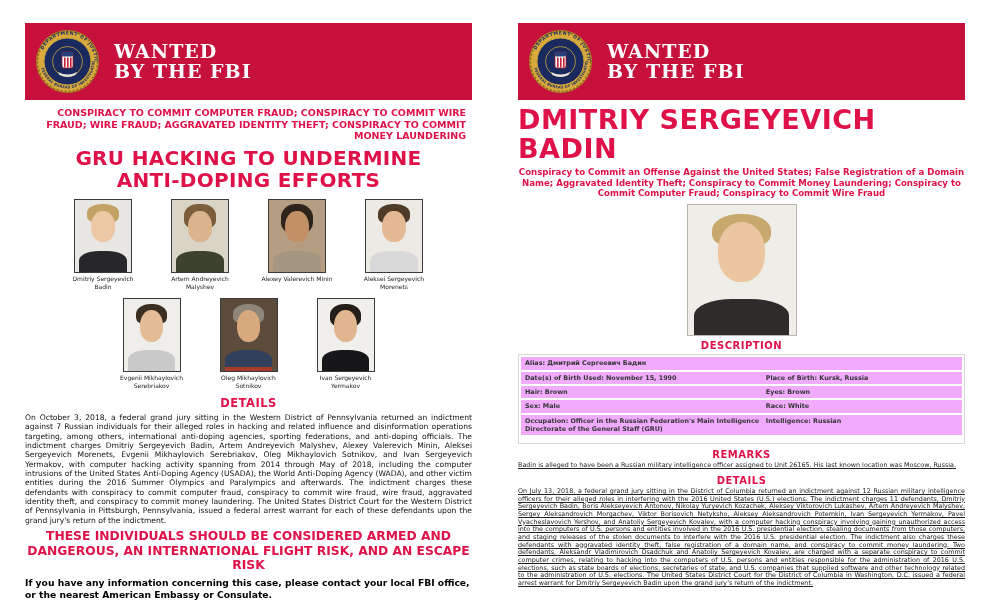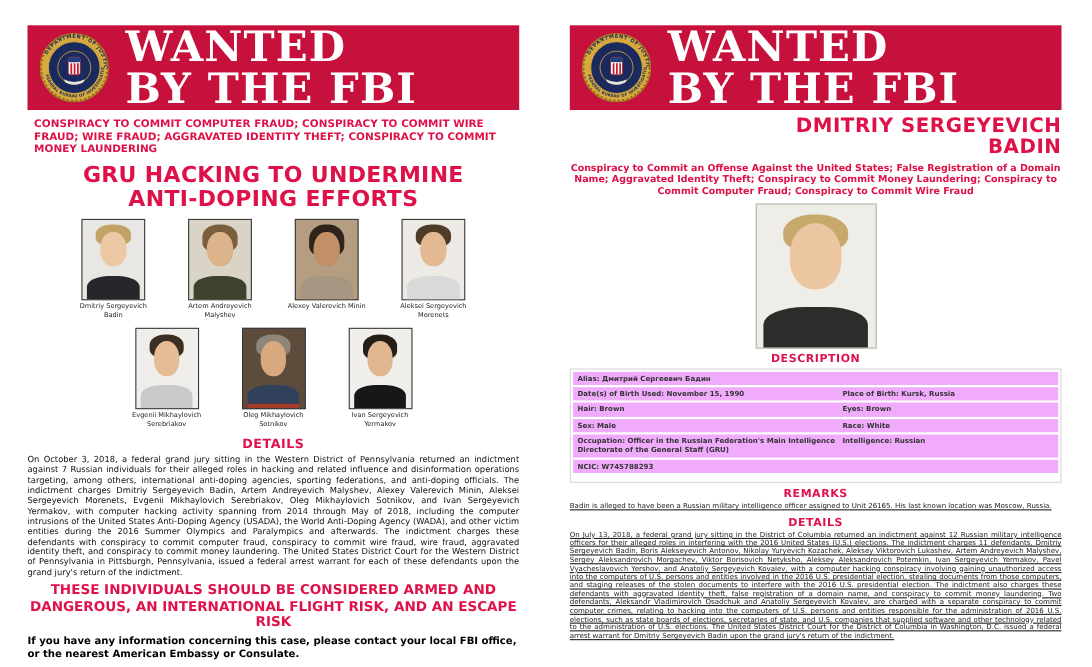--- a/index.html
+++ b/index.html
@@ -6,24 +6,24 @@
   .canvas{position:relative;width:993px;height:606px;background:#fff;overflow:hidden;
           font-family:"DejaVu Sans","Liberation Sans",sans-serif;color:#1a1a1a;}
   .poster{position:absolute;top:23px;width:447px;}
   .poster-left{left:25px;}
   .poster-right{left:518px;}
 
   
   .banner{position:relative;width:100%;height:77px;background:#c5113c;display:flex;align-items:center;}
   .seal{position:absolute;left:11px;top:7px;width:63px;height:63px;}
   .banner-text{margin-left:89px;color:#ffffff;font-family:"DejaVu Serif","Liberation Serif",serif;
-               font-weight:bold;font-size:38px;line-height:1.02;letter-spacing:1px;white-space:nowrap;}
-
-  
-  .charges{margin-top:7px;text-align:left;font-weight:bold;color:#df1149;font-size:9.5px;line-height:1.22;padding:0 6px;}
+               font-weight:bold;font-size:19px;line-height:1.02;letter-spacing:1px;white-space:nowrap;}
+
+  
+  .charges{margin-top:7px;text-align:right;font-weight:bold;color:#df1149;font-size:9.5px;line-height:1.22;padding:0 6px;}
   .big-title{margin-top:5px;text-align:center;font-weight:bold;color:#df1149;font-size:20px;line-height:1.1;letter-spacing:.3px;}
   .sec-head{text-align:center;font-weight:bold;color:#df1149;font-size:11.5px;letter-spacing:.5px;}
   .body-text{font-size:7.6px;line-height:1.23;text-align:justify;color:#111;}
 
   
   .photo-row{display:flex;justify-content:center;gap:21px;margin-top:8px;}
   .fig{width:76px;display:flex;flex-direction:column;align-items:center;}
   .photo{position:relative;width:56px;height:72px;border:1px solid #3a3a3a;overflow:hidden;background:#e8e6e2;}
   .photo .hair{position:absolute;top:6%;left:22%;width:56%;height:34%;border-radius:46% 46% 34% 34%;background:#6d5236;}
   .photo .face{position:absolute;top:15%;left:29%;width:42%;height:44%;border-radius:48% 48% 44% 46%;background:#e6c09a;}
@@ -37,21 +37,21 @@
   .p5{background:#f0eeea}.p5 .hair{background:#3b2e22;height:30%}.p5 .face{background:#e4bd97}.p5 .torso{background:#c9c9c9}
   .p6{background:#5d4c3c}.p6 .hair{background:#8e8679;height:28%}.p6 .face{background:#d8a87e}.p6 .torso{background:#31415c;box-shadow:inset 0 -10px 0 -4px #a63c2a}
   .p7{background:#f1efeb}.p7 .hair{background:#241d18;height:32%}.p7 .face{background:#e0b68e}.p7 .torso{background:#17171a}
 
   .details-left{margin-top:6px;}
   .details-para-left{margin-top:3px;}
   .warning{margin-top:4px;text-align:center;font-weight:bold;color:#df1149;font-size:12.3px;line-height:1.2;}
   .contact{margin-top:4px;font-weight:bold;color:#000;font-size:9.2px;line-height:1.25;}
 
   
-  .r-title{margin-top:5px;text-align:right;font-weight:bold;color:#df1149;font-size:18px;line-height:1.08;letter-spacing:.5px;}
+  .r-title{margin-top:5px;text-align:left;font-weight:bold;color:#df1149;font-size:27px;line-height:1.08;letter-spacing:.5px;}
   .r-charges{margin-top:4px;text-align:center;font-weight:bold;color:#df1149;font-size:8.6px;line-height:1.2;}
   .r-photo{position:relative;width:108px;height:130px;margin:6px auto 0 auto;border:1px solid #b9b3ab;overflow:hidden;background:#efede7;}
   .r-photo .hair{position:absolute;top:7%;left:23%;width:54%;height:26%;border-radius:48% 48% 40% 40%;background:#c7a96e;}
   .r-photo .face{position:absolute;top:13%;left:28%;width:44%;height:46%;border-radius:48% 48% 45% 45%;background:#ecc6a0;}
   .r-photo .torso{position:absolute;bottom:-3%;left:6%;width:88%;height:31%;border-radius:40% 40% 0 0;background:#2e2c2a;}
   .r-sechead{margin-top:4px;font-size:10px;}
   .desc-table{margin-top:3px;border:1px solid #d7d7d7;padding:2px 2px 8px 2px;}
   .desc-row{display:flex;background:#f0abfc;margin-bottom:2px;padding:2px 4px;font-size:6.4px;line-height:1.3;font-weight:bold;color:#333;}
   .desc-row:last-child{margin-bottom:0;}
   .desc-cell-left{width:55%;padding-right:6px;}
@@ -238,23 +238,20 @@
         <div class="desc-cell-right">Eyes: Brown</div>
       </div>
       <div class="desc-row">
         <div class="desc-cell-left">Sex: Male</div>
         <div class="desc-cell-right">Race: White</div>
       </div>
       <div class="desc-row">
         <div class="desc-cell-left">Occupation: Officer in the Russian Federation's Main Intelligence Directorate of the General Staff (GRU)</div>
         <div class="desc-cell-right">Intelligence: Russian</div>
       </div>
-      <div class="desc-row">
-        <div class="desc-cell-left" style="width:100%">NCIC: W745788293</div>
-      </div>
     </div>
 
     <div class="remarks-block">
       <div class="sec-head r-sechead">REMARKS</div>
       <div class="r-body">Badin is alleged to have been a Russian military intelligence officer assigned to Unit 26165. His last known location was Moscow, Russia.</div>
     </div>
 
     <div class="sec-head r-details-head">DETAILS</div>
     <div class="r-body">On July 13, 2018, a federal grand jury sitting in the District of Columbia returned an indictment against 12 Russian military intelligence officers for their alleged roles in interfering with the 2016 United States (U.S.) elections. The indictment charges 11 defendants, Dmitriy Sergeyevich Badin, Boris Alekseyevich Antonov, Nikolay Yuryevich Kozachek, Aleksey Viktorovich Lukashev, Artem Andreyevich Malyshev, Sergey Aleksandrovich Morgachev, Viktor Borisovich Netyksho, Aleksey Aleksandrovich Potemkin, Ivan Sergeyevich Yermakov, Pavel Vyacheslavovich Yershov, and Anatoliy Sergeyevich Kovalev, with a computer hacking conspiracy involving gaining unauthorized access into the computers of U.S. persons and entities involved in the 2016 U.S. presidential election, stealing documents from those computers, and staging releases of the stolen documents to interfere with the 2016 U.S. presidential election. The indictment also charges these defendants with aggravated identity theft, false registration of a domain name, and conspiracy to commit money laundering. Two defendants, Aleksandr Vladimirovich Osadchuk and Anatoliy Sergeyevich Kovalev, are charged with a separate conspiracy to commit computer crimes, relating to hacking into the computers of U.S. persons and entities responsible for the administration of 2016 U.S. elections, such as state boards of elections, secretaries of state, and U.S. companies that supplied software and other technology related to the administration of U.S. elections. The United States District Court for the District of Columbia in Washington, D.C. issued a federal arrest warrant for Dmitriy Sergeyevich Badin upon the grand jury's return of the indictment.</div>
 

